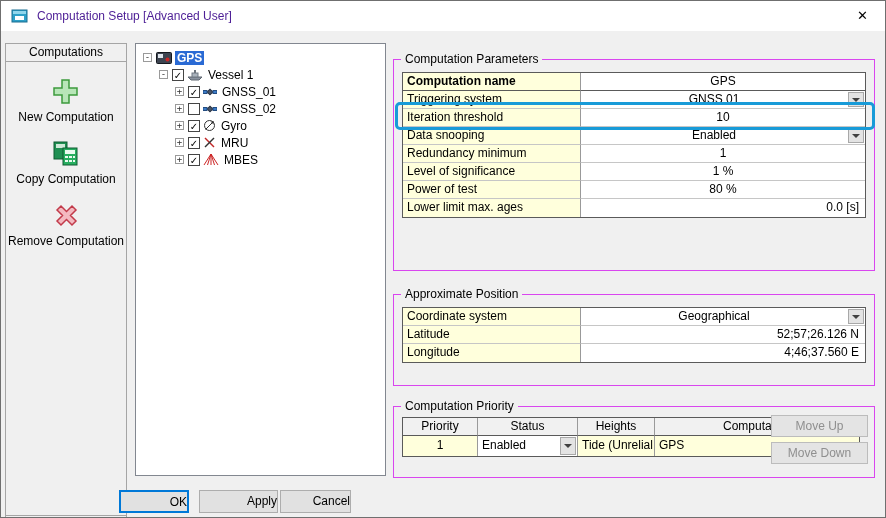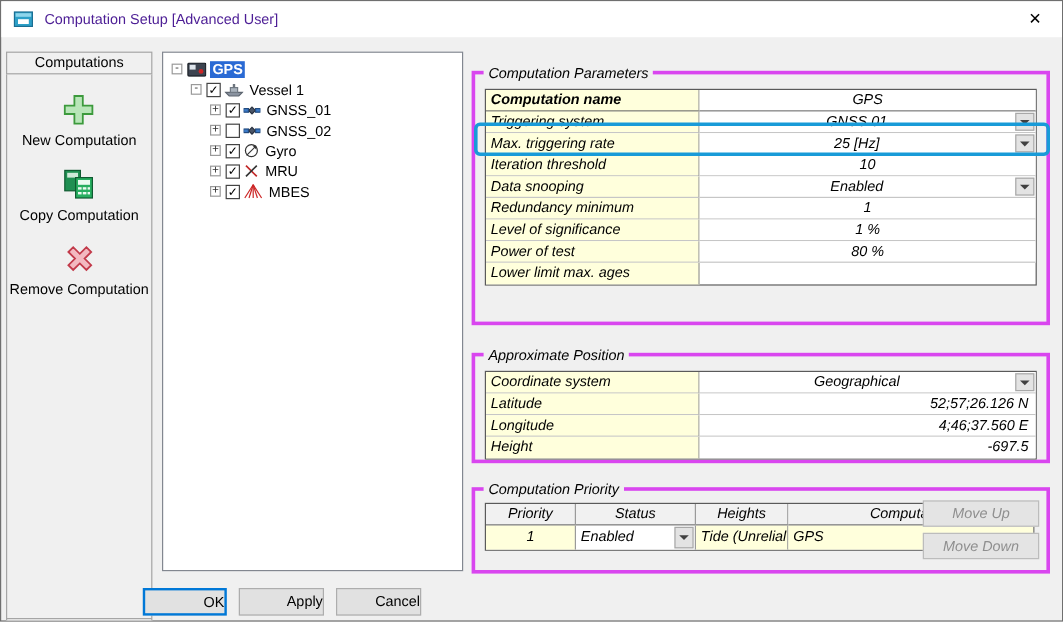--- a/index.html
+++ b/index.html
@@ -28,21 +28,21 @@
   .trow.i0 { padding-left:7px; }
   .trow.i1 { padding-left:23px; }
   .trow.i2 { padding-left:39px; }
   .expander { width:9px; height:9px; border:1px solid #9a9a9a; background:#fff; font-size:9px; line-height:7px; text-align:center; margin-right:4px; font-family:"DejaVu Sans Mono", monospace; color:#333; flex:0 0 auto; }
   .cbox { width:12px; height:12px; border:1px solid #444; background:#fff; font-size:10px; line-height:11px; text-align:center; margin-right:3px; flex:0 0 auto; }
   .node-icon { margin-right:3px; display:inline-flex; flex:0 0 auto; }
   .tlabel { padding:0 2px; }
   .tlabel.selected { background:#2a6ad4; color:#fff; font-weight:bold; }
 
   
-  .group { position:absolute; border:3px solid #d946ef;font-style:italic; }
+  .group { position:absolute; border:1px solid #d946ef; }
   .gtitle { position:absolute; top:-8px; left:7px; background:#f0f0f0; padding:0 4px; font-size:12px; }
   .g1 { left:392px; top:58px;  width:482px; height:212px; }
   .g2 { left:392px; top:293px; width:482px; height:92px;padding-left:29px;  }
   .g3 { left:392px; top:405px; width:482px; height:72px;  }
 
   
   .ptable { position:absolute; left:8px; top:12px; right:8px; border:1px solid #5a5a5a; background:#fff; }
   .prow { display:flex; height:18px; }
   .prow .lab { width:178px; background:#ffffdc; border-right:1px solid #999; border-bottom:1px solid #c6c6c6; padding:0 4px; line-height:17px; overflow:hidden; white-space:nowrap; flex:0 0 auto; }
   .prow .val { flex:1; background:#fff; border-bottom:1px solid #c6c6c6; line-height:17px; text-align:center; position:relative; overflow:hidden; white-space:nowrap; }
@@ -66,21 +66,21 @@
   .dc.center { text-align:center; }
   .dc.pad { padding-left:4px; }
   .dc.combo { background:#fff; padding-right:18px; padding-left:4px; }
 
   .move-btn { position:absolute; right:6px; width:97px; height:22px; background:#e4e4e4; border:1px solid #bcbcbc; color:#8f8f8f; text-align:center; line-height:20px; font-size:12px; }
   .move-up { top:8px; } .move-down { top:35px; }
 
   
   .fbtn { position:absolute; top:489px; height:23px; width:70px; background:#e1e1e1; border:1px solid #adadad; text-align:right; line-height:20px; font-size:12px; cursor:pointer; }
   .fbtn.ok { left:118px; border:2px solid #0078d7; }
-  .fbtn.apply { left:198px; width:71px; }
+  .fbtn.apply { left:198px; width:79px; }
   .fbtn.cancel { left:279px; width:71px; }
 
   
   .annotation { position:absolute; left:394px; top:101px; width:480px; height:28px; border:3px solid #189bd8; border-radius:5px; pointer-events:none; }
 </style>
 </head>
 <body>
 
 <div class="window">
 
@@ -235,29 +235,20 @@
       <div class="prow">
         <div class="lab">Triggering system</div>
         <div class="val combo">
           <span>GNSS 01</span>
           <span class="combo-btn">
               <span class="arr"></span>
             </span>
         </div>
       </div>
       <div class="prow">
-        <div class="lab">Max. triggering rate</div>
-        <div class="val combo">
-          <span>25 [Hz]</span>
-          <span class="combo-btn">
-              <span class="arr"></span>
-            </span>
-        </div>
-      </div>
-      <div class="prow">
         <div class="lab">Iteration threshold</div>
         <div class="val">10</div>
       </div>
       <div class="prow">
         <div class="lab">Data snooping</div>
         <div class="val combo">
           <span>Enabled</span>
           <span class="combo-btn">
               <span class="arr"></span>
             </span>
@@ -270,20 +261,21 @@
       <div class="prow">
         <div class="lab">Level of significance</div>
         <div class="val">1 %</div>
       </div>
       <div class="prow">
         <div class="lab">Power of test</div>
         <div class="val">80 %</div>
       </div>
       <div class="prow">
         <div class="lab">Lower limit max. ages</div>
+        <div class="val right">0.0 [s]</div>
       </div>
     </div>
   </div>
 
   <div class="group g2">
     <span class="gtitle">Approximate Position</span>
     <div class="ptable">
       <div class="prow">
         <div class="lab">Coordinate system</div>
         <div class="val combo">
@@ -293,24 +285,20 @@
             </span>
         </div>
       </div>
       <div class="prow">
         <div class="lab">Latitude</div>
         <div class="val right">52;57;26.126 N</div>
       </div>
       <div class="prow">
         <div class="lab">Longitude</div>
         <div class="val right">4;46;37.560 E</div>
-      </div>
-      <div class="prow">
-        <div class="lab">Height</div>
-        <div class="val right">-697.5</div>
       </div>
     </div>
   </div>
 
   <div class="group g3">
     <span class="gtitle">Computation Priority</span>
     <div class="ttable">
       <div class="thead">
         <div class="hc c1">Priority</div>
         <div class="hc c2">Status</div>

